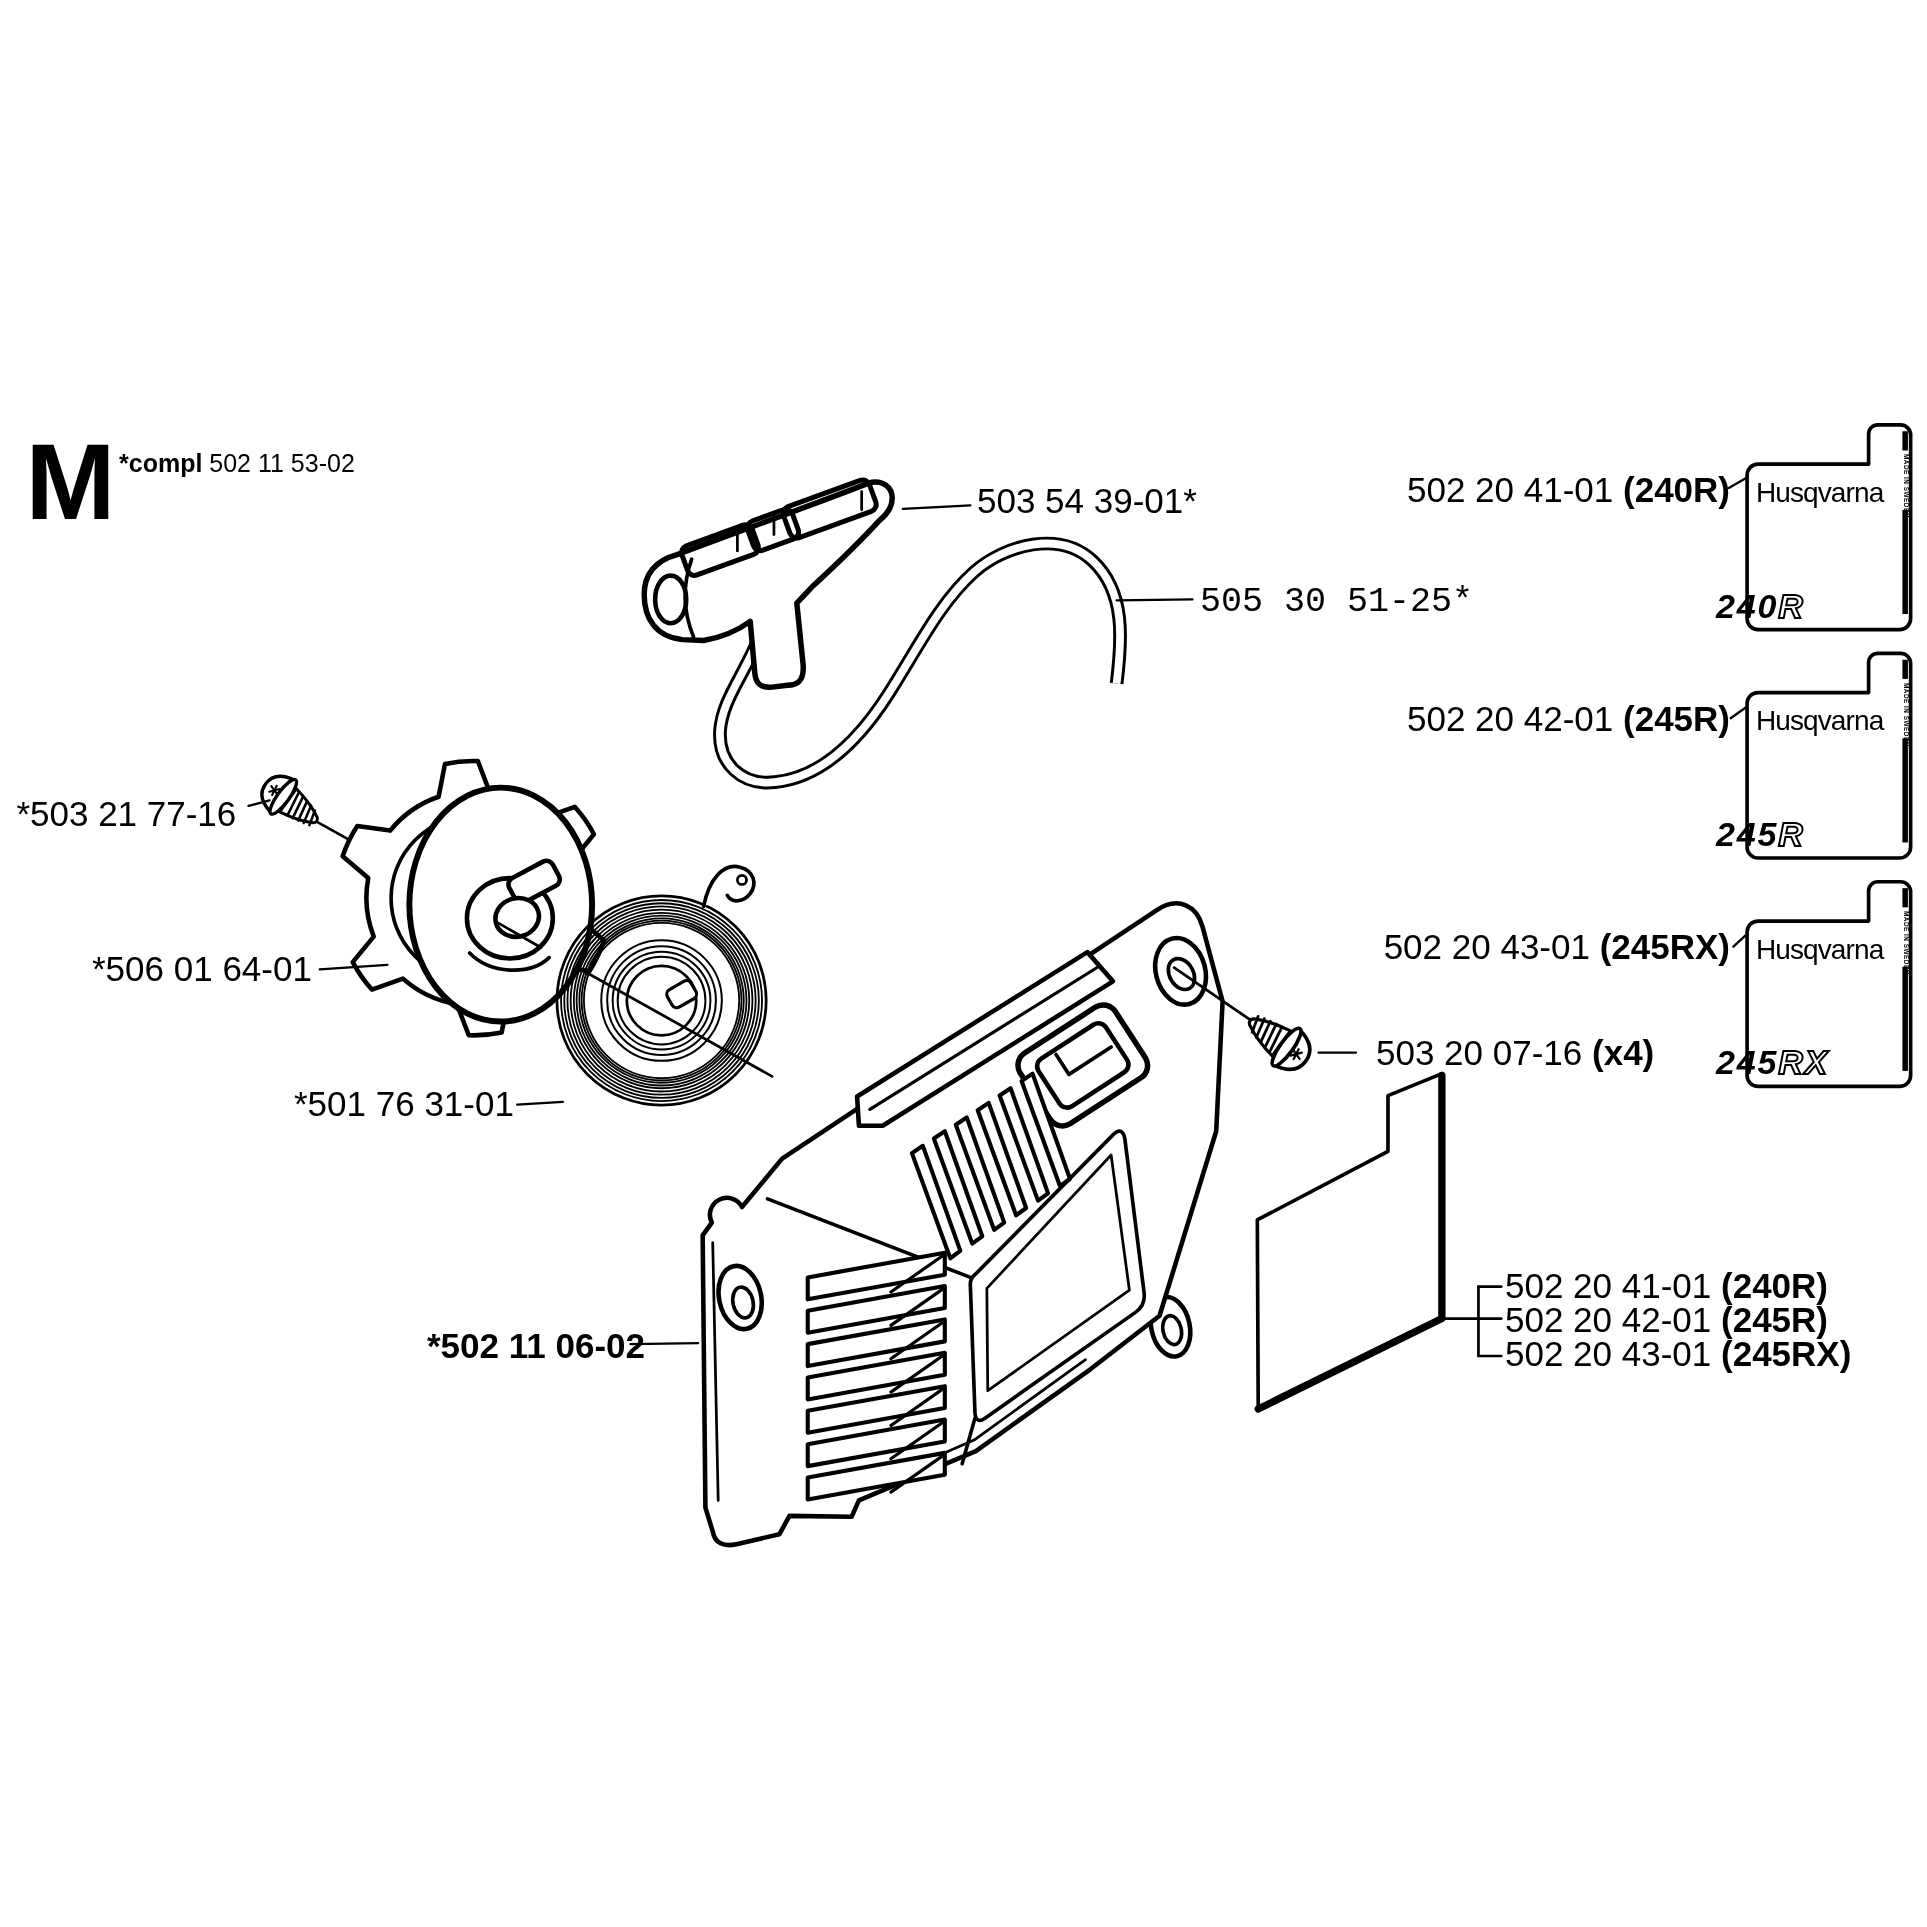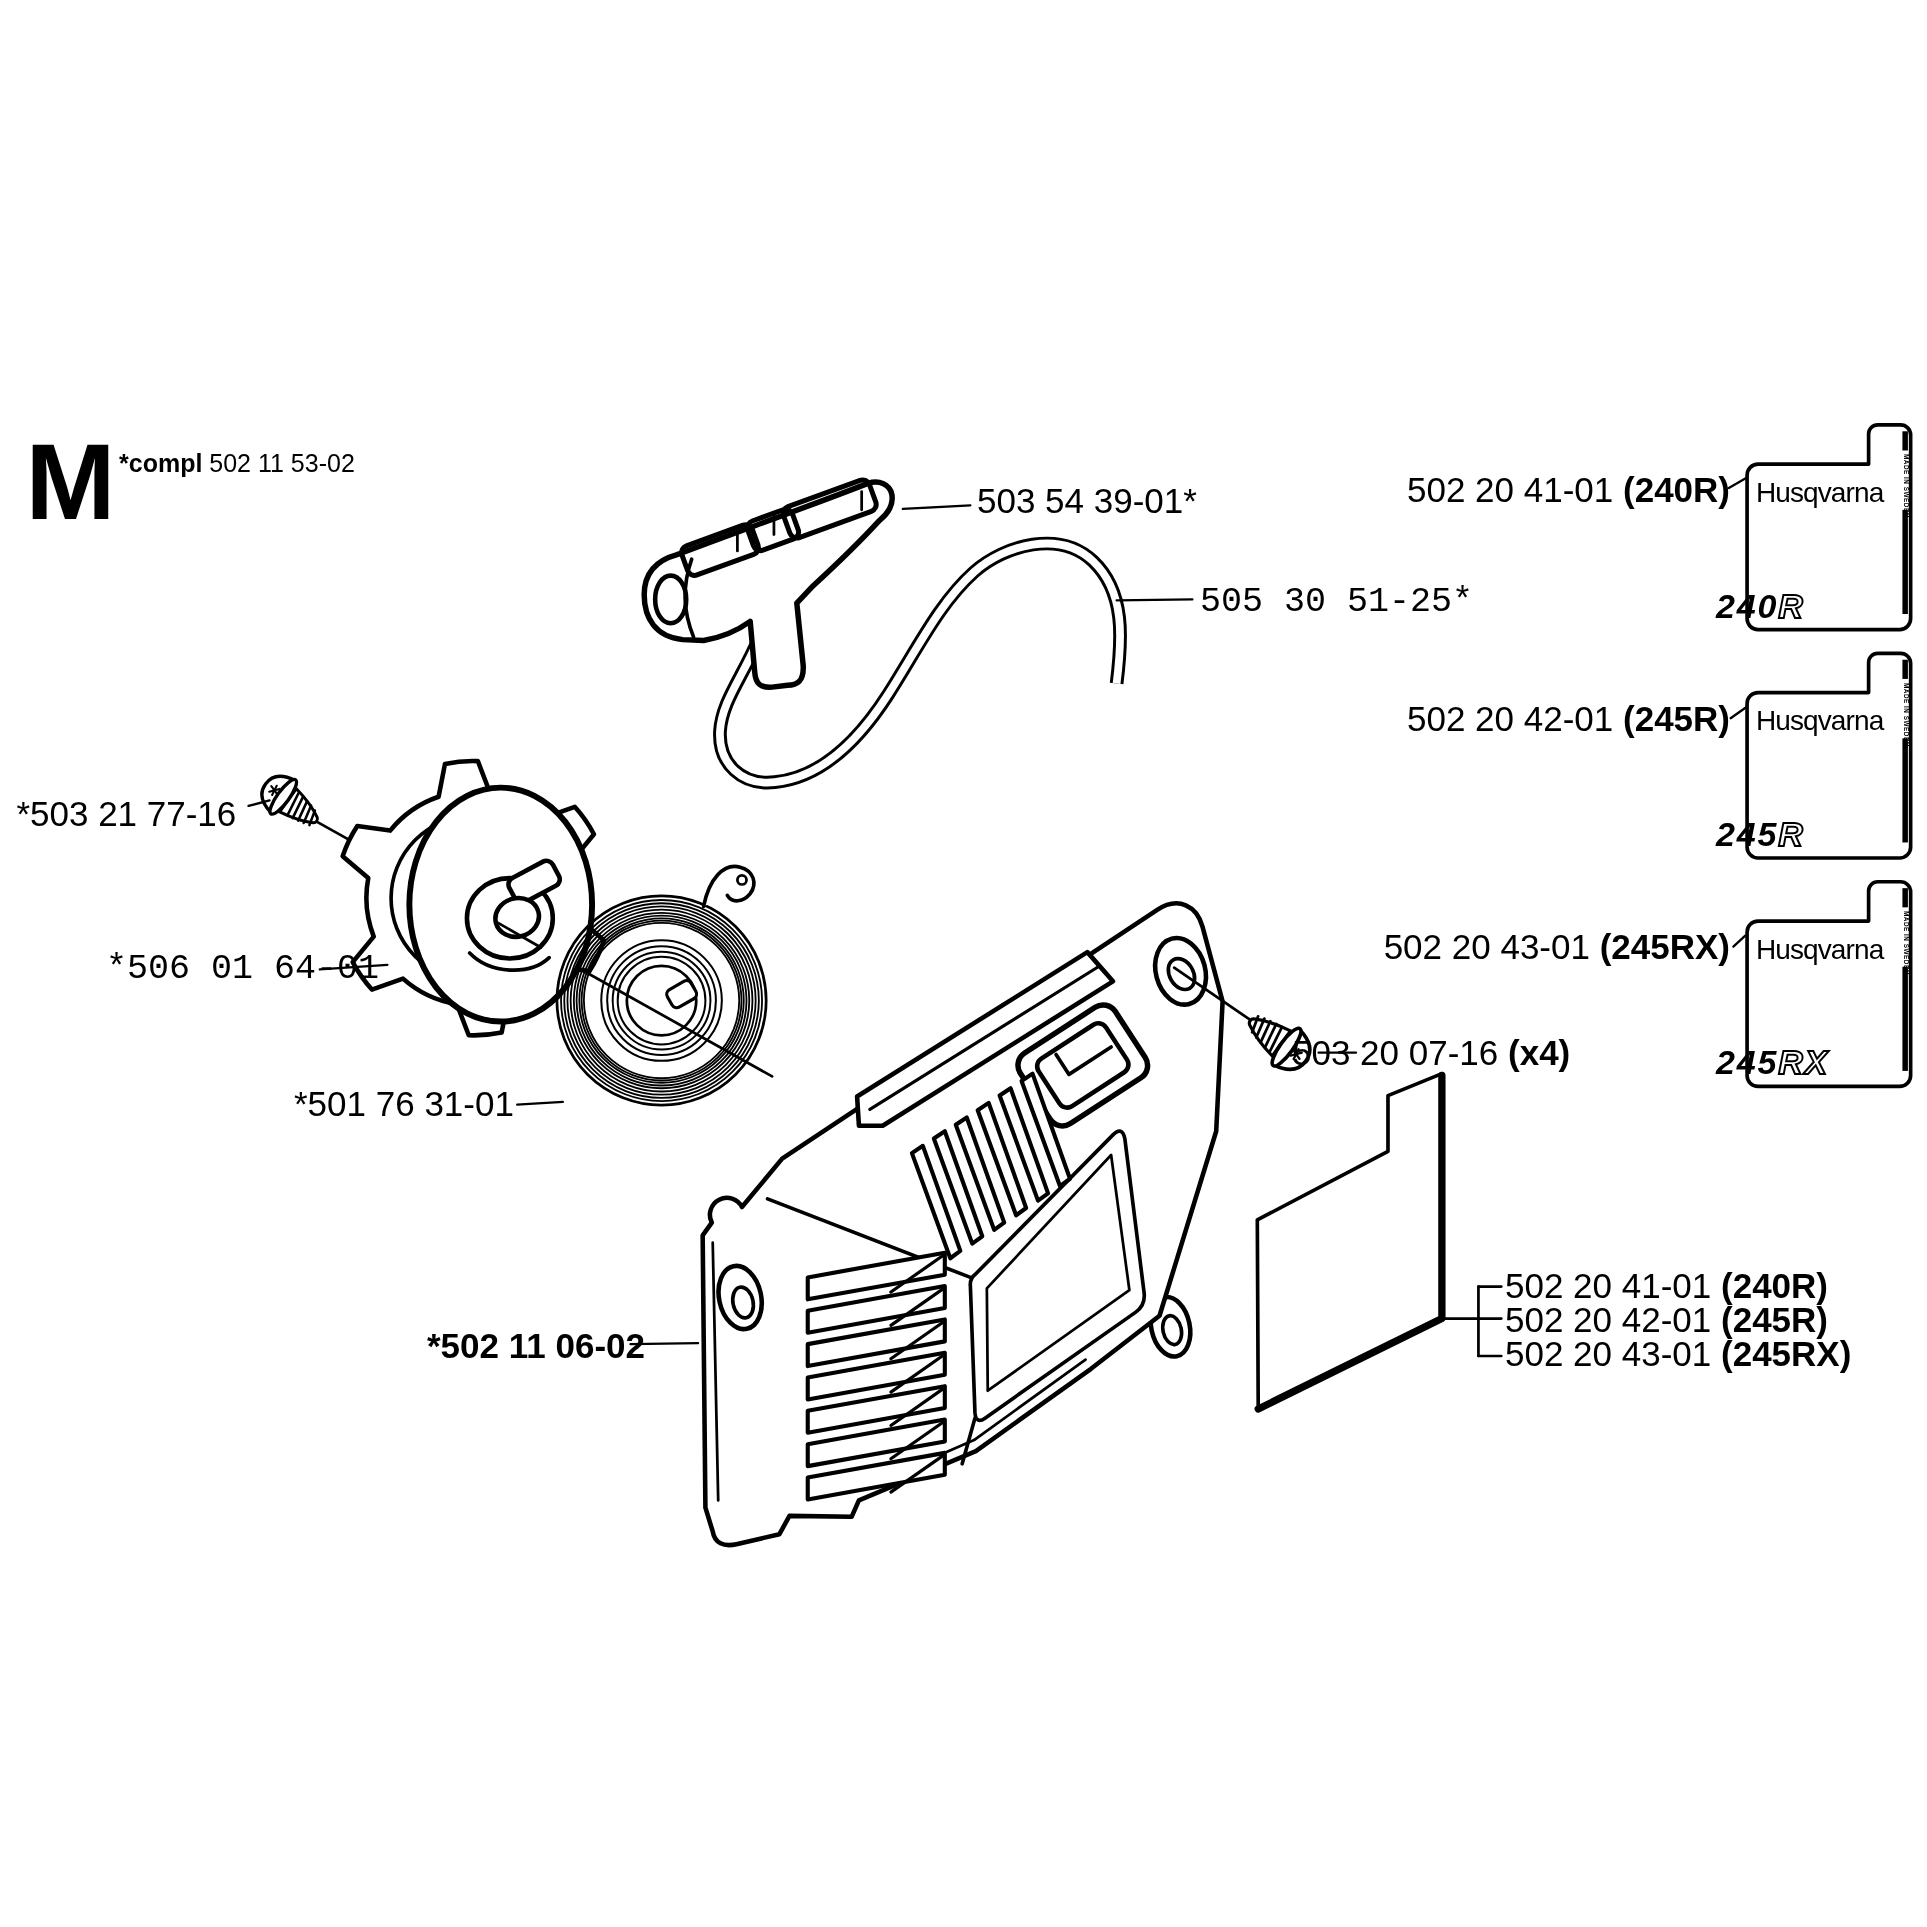--- a/index.html
+++ b/index.html
@@ -230,24 +230,24 @@
 
   <div class="hdr-letter">M</div>
   <div class="hdr-compl">
     <span class="b">*compl</span>
     <span>502 11 53-02</span>
   </div>
 
   <div class="lbl" style="left:977px;top:482px;">503 54 39-01*</div>
   <div class="lbl" style="left:1200px;top:583px;font-family:Liberation Mono, monospace;">505 30 51-25*</div>
   <div class="lbl" style="left:16.4px;top:795px;">*503 21 77-16</div>
-  <div class="lbl" style="left:106px;top:950px;font-family:Liberation Mono, monospace;">*506 01 64-01</div>
+  <div class="lbl" style="left:92px;top:950px;">*506 01 64-01</div>
   <div class="lbl" style="left:294px;top:1085px;">*501 76 31-01</div>
   <div class="lbl" style="left:427px;top:1327px;font-weight:bold;">*502 11 06-02</div>
-  <div class="lbl" style="left:1292px;top:1034px;">
+  <div class="lbl" style="left:1376px;top:1034px;">
     <span>503 20 07-16</span>
     <span class="b">(x4)</span>
   </div>
 
   <div class="decal-label" style="top:471px;">
     <span>502 20 41-01</span>
     <span class="b">(240R)</span>
   </div>
   <div class="decal-label" style="top:700px;">
     <span>502 20 42-01</span>

